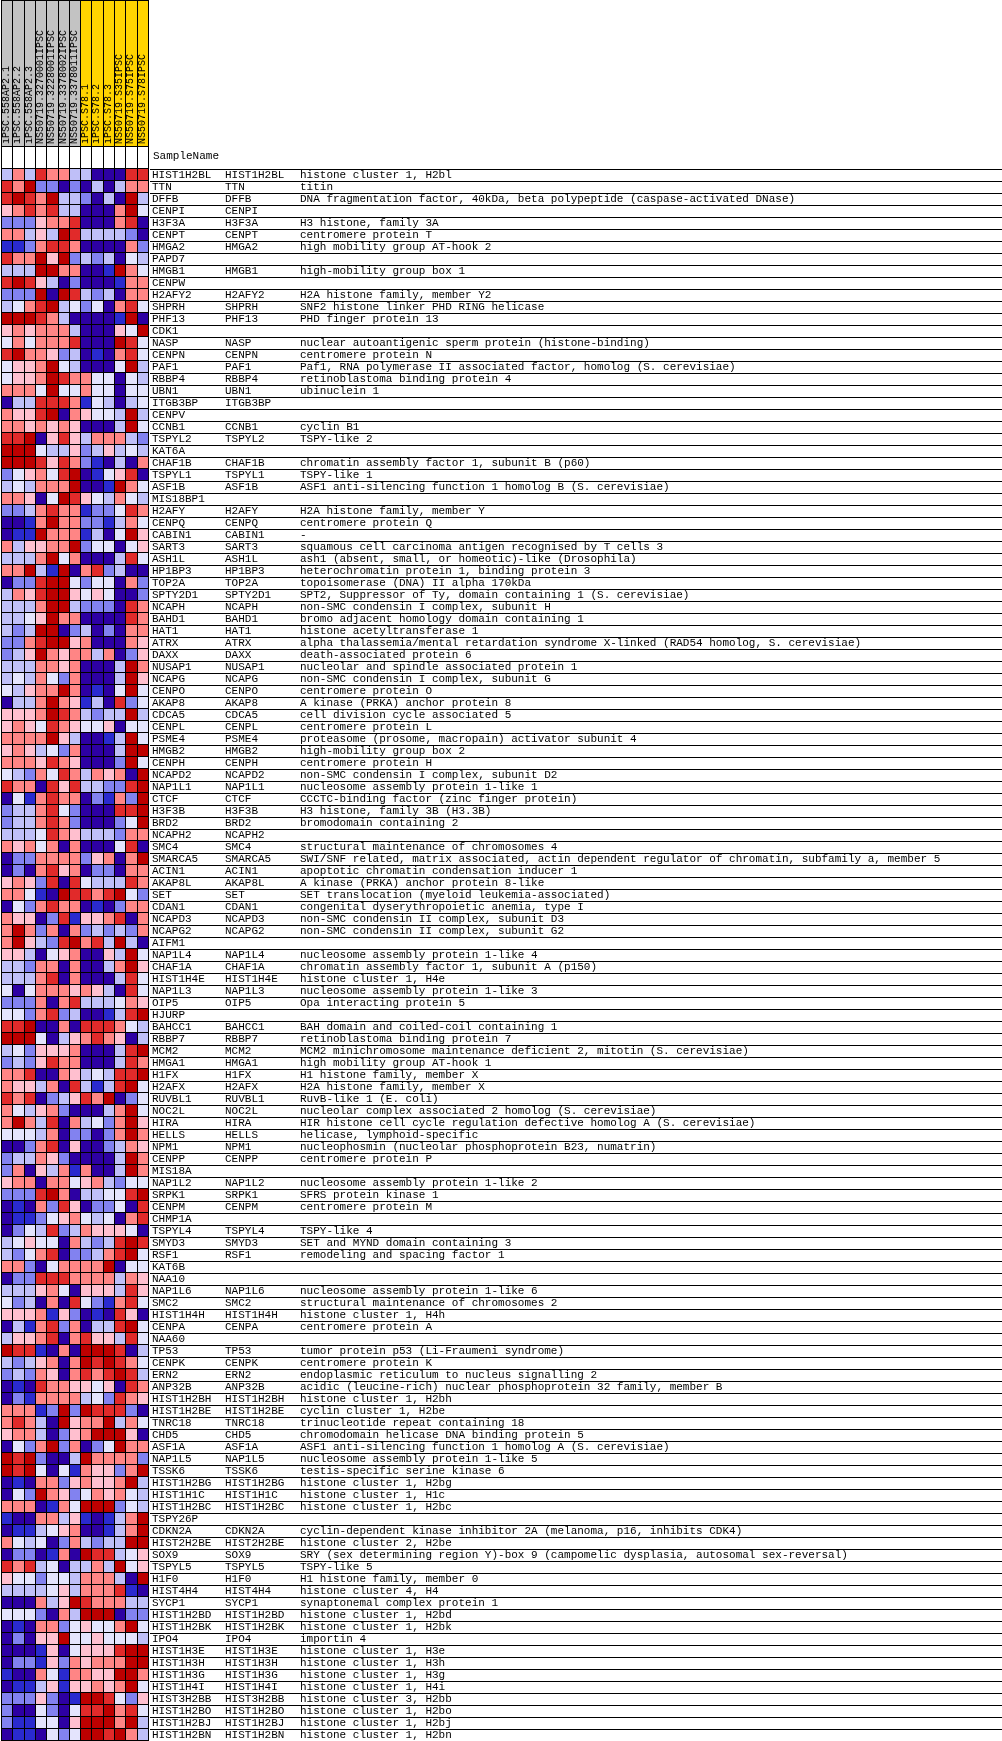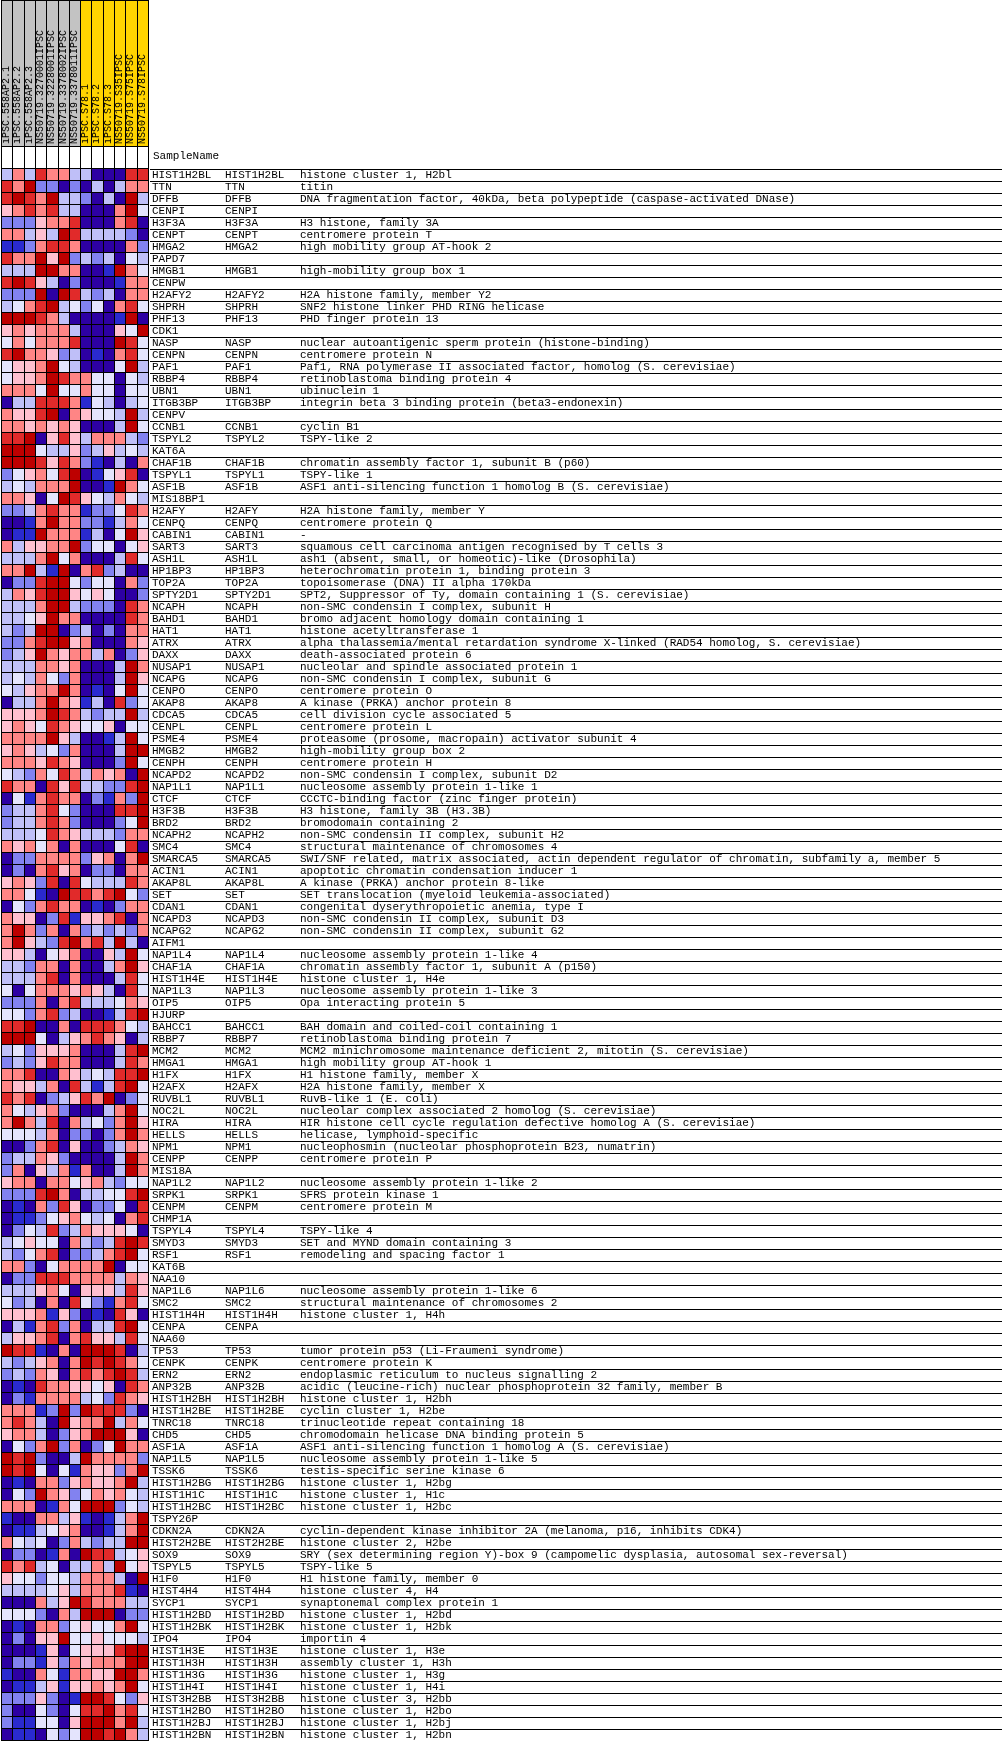--- a/index.html
+++ b/index.html
@@ -1887,21 +1887,20 @@
         <span>retinoblastoma binding protein 4</span>
       </div>
       <div class="trow">
         <span>UBN1</span>
         <span>UBN1</span>
         <span>ubinuclein 1</span>
       </div>
       <div class="trow">
         <span>ITGB3BP</span>
         <span>ITGB3BP</span>
-        <span>integrin beta 3 binding protein (beta3-endonexin)</span>
       </div>
       <div class="trow">
         <span>CENPV</span>
         <span></span>
         <span></span>
       </div>
       <div class="trow">
         <span>CCNB1</span>
         <span>CCNB1</span>
         <span>cyclin B1</span>
@@ -2067,21 +2066,20 @@
         <span>H3 histone, family 3B (H3.3B)</span>
       </div>
       <div class="trow">
         <span>BRD2</span>
         <span>BRD2</span>
         <span>bromodomain containing 2</span>
       </div>
       <div class="trow">
         <span>NCAPH2</span>
         <span>NCAPH2</span>
-        <span>non-SMC condensin II complex, subunit H2</span>
       </div>
       <div class="trow">
         <span>SMC4</span>
         <span>SMC4</span>
         <span>structural maintenance of chromosomes 4</span>
       </div>
       <div class="trow">
         <span>SMARCA5</span>
         <span>SMARCA5</span>
         <span>SWI/SNF related, matrix associated, actin dependent regulator of chromatin, subfamily a, member 5</span>
@@ -2272,20 +2270,21 @@
         <span>structural maintenance of chromosomes 2</span>
       </div>
       <div class="trow">
         <span>HIST1H4H</span>
         <span>HIST1H4H</span>
         <span>histone cluster 1, H4h</span>
       </div>
       <div class="trow">
         <span>CENPA</span>
         <span>CENPA</span>
+        <span>centromere protein A</span>
       </div>
       <div class="trow">
         <span>NAA60</span>
         <span></span>
         <span></span>
       </div>
       <div class="trow">
         <span>TP53</span>
         <span>TP53</span>
         <span>tumor protein p53 (Li-Fraumeni syndrome)</span>
@@ -2411,21 +2410,21 @@
         <span>importin 4</span>
       </div>
       <div class="trow">
         <span>HIST1H3E</span>
         <span>HIST1H3E</span>
         <span>histone cluster 1, H3e</span>
       </div>
       <div class="trow">
         <span>HIST1H3H</span>
         <span>HIST1H3H</span>
-        <span>assembly cluster 1, H3h</span>
+        <span>histone cluster 1, H3h</span>
       </div>
       <div class="trow">
         <span>HIST1H3G</span>
         <span>HIST1H3G</span>
         <span>histone cluster 1, H3g</span>
       </div>
       <div class="trow">
         <span>HIST1H4I</span>
         <span>HIST1H4I</span>
         <span>histone cluster 1, H4i</span>

